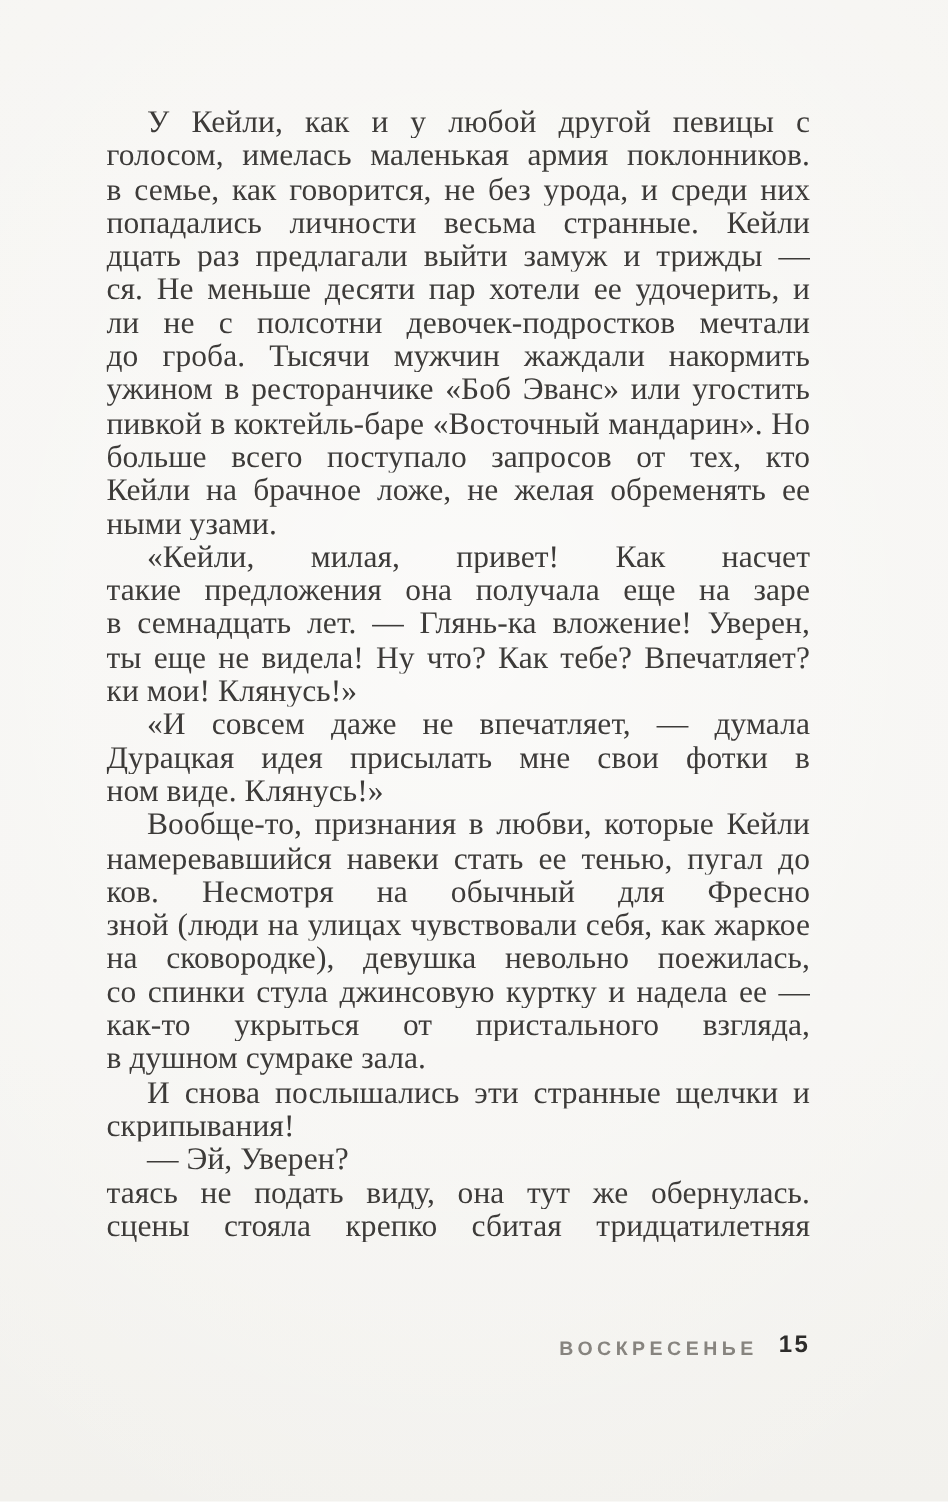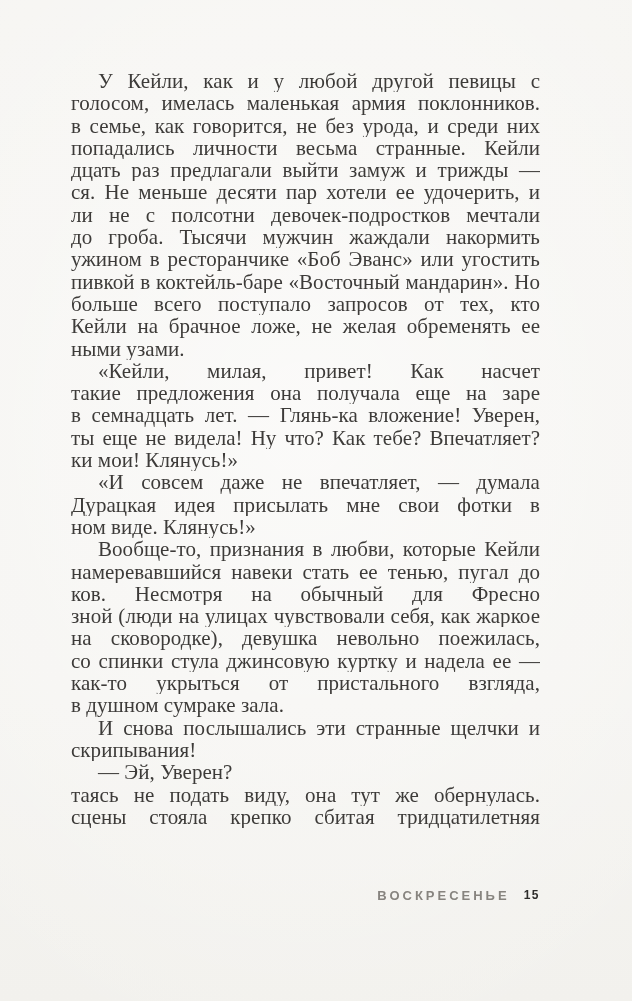--- a/index.html
+++ b/index.html
@@ -47,32 +47,32 @@
   .line-indent {
     text-indent: 27px;
   }
   .footer {
     position: absolute;
     top: 888px;
     left: 71px;
     width: 469px;
     display: flex;
     justify-content: flex-end;
-    align-items: flex-start;
+    align-items: flex-end;
     font-family: "Liberation Sans", "DejaVu Sans", sans-serif;
   }
   .chapter-label {
     color: #87847f;
     font-size: 13px;
     font-weight: 600;
     letter-spacing: 3px;
   }
   .page-number {
     color: #2d2c2a;
-    font-size: 12px;
+    font-size: 16px;
     font-weight: 700;
     letter-spacing: 1.5px;
     margin-left: 14px;
   }
 </style>
 </head>
 <body>
 
 <div class="page">
 

